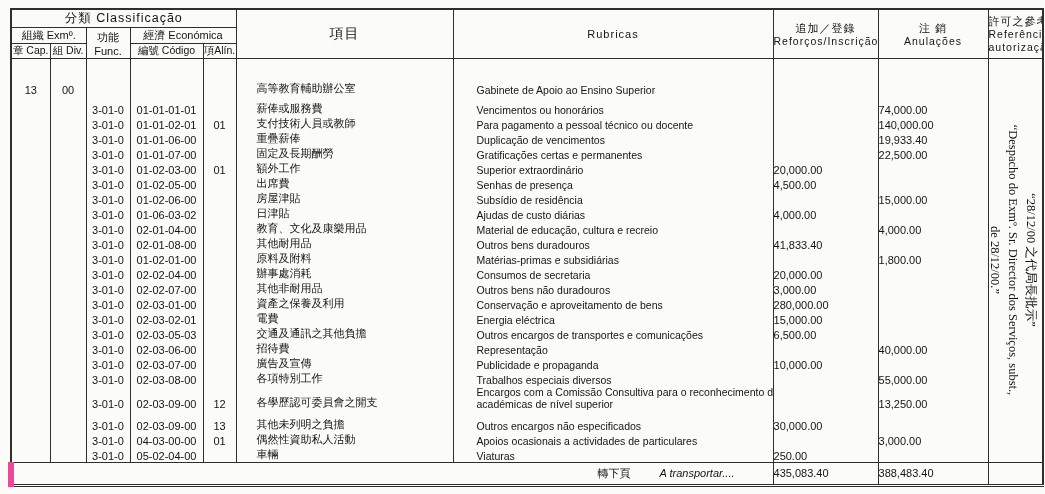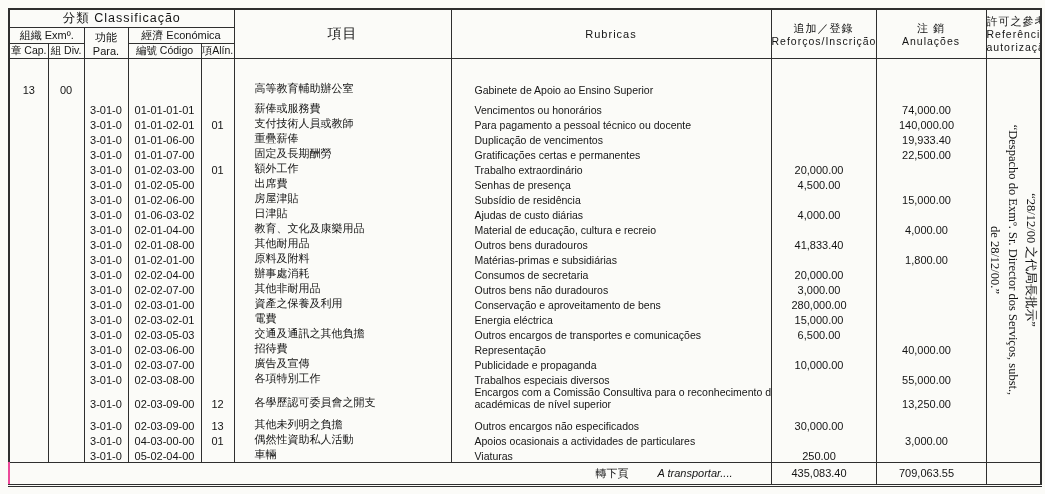--- a/index.html
+++ b/index.html
@@ -13,24 +13,24 @@
   .h2{height:15px;font-size:11px;}
   .h3{height:15px;font-size:10.5px;}
   .hbig{font-size:11px;line-height:14px;}
   .hsmall{font-size:10.5px;line-height:13px;}
   tbody td{border-left:1px solid #2f2f2f;border-right:1px solid #2f2f2f;
         font-size:11px;vertical-align:bottom;}
   tr.data-row{height:15px;}
   td.center{text-align:center;}
   td.item-cell{padding-left:20px;font-size:11px;}
   td.rub-cell{padding-left:23px;font-size:10.5px;}
-  td.num{text-align:center;padding-right:9px;font-size:11px;}
+  td.num{text-align:left;padding-right:9px;font-size:11px;}
   tfoot td{border:1px solid #2f2f2f;border-bottom:3px double #2f2f2f;height:21px;
         vertical-align:middle;font-size:11px;}
-  td.total-label{text-align:right;padding-right:38px;border-left:2px solid #ec4899;}
+  td.total-label{text-align:right;padding-right:38px;border-left:6px solid #ec4899;}
   .pt-italic{font-style:italic;margin-left:26px;}
   .auth{position:absolute;left:812px;top:232px;width:400px;height:56px;
         transform:rotate(90deg);text-align:center;
         font-family:"Liberation Serif","DejaVu Serif",serif;font-size:12.5px;line-height:18px;
         color:#111;}
   .auth div{white-space:nowrap;}
 </style>
 </head>
 <body>
 
@@ -72,21 +72,21 @@
           <div>Referência à</div>
           <div>autorização</div>
         </th>
       </tr>
       <tr class="h2">
         <th colspan="2">
           <span>組織 Exmº.</span>
         </th>
         <th rowspan="2">
           <div>功能</div>
-          <div>Para.</div>
+          <div>Func.</div>
         </th>
         <th colspan="2">
           <span>經濟 Económica</span>
         </th>
       </tr>
       <tr class="h3">
         <th>
           <span>章 Cap.</span>
         </th>
         <th>
@@ -196,21 +196,21 @@
           <td></td>
         </tr>
         <tr class="data-row">
           <td class="center"></td>
           <td class="center"></td>
           <td class="center">3-01-0</td>
           <td class="center">01-02-03-00</td>
           <td class="center">01</td>
           <td class="item-cell">額外工作</td>
           <td class="rub-cell">
-            <div>Trabalho extraordinário</div>
+            <div>Superior extraordinário</div>
           </td>
           <td class="num">20,000.00</td>
           <td class="num"></td>
           <td></td>
         </tr>
         <tr class="data-row">
           <td class="center"></td>
           <td class="center"></td>
           <td class="center">3-01-0</td>
           <td class="center">01-02-05-00</td>
@@ -475,21 +475,21 @@
           <td></td>
         </tr>
       </tbody>
     <tfoot>
       <tr class="total-row">
         <td colspan="7" class="total-label">
           <span>轉下頁</span>
           <span class="pt-italic">A transportar....</span>
         </td>
         <td class="num">435,083.40</td>
-        <td class="num">709,063.55</td>
+        <td class="num">388,483.40</td>
         <td></td>
       </tr>
     </tfoot>
   </table>
 
   <div class="auth">
     <div>“28/12/00 之代局長批示”</div>
     <div>“Despacho do Exmº. Sr. Director dos Serviços, subst.,</div>
     <div>de 28/12/00.”</div>
   </div>

